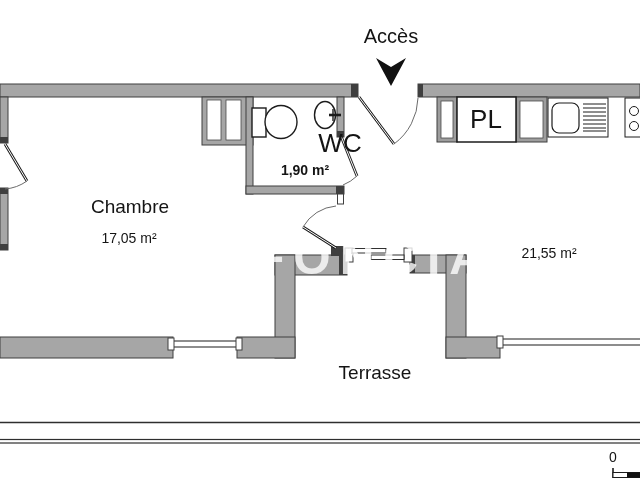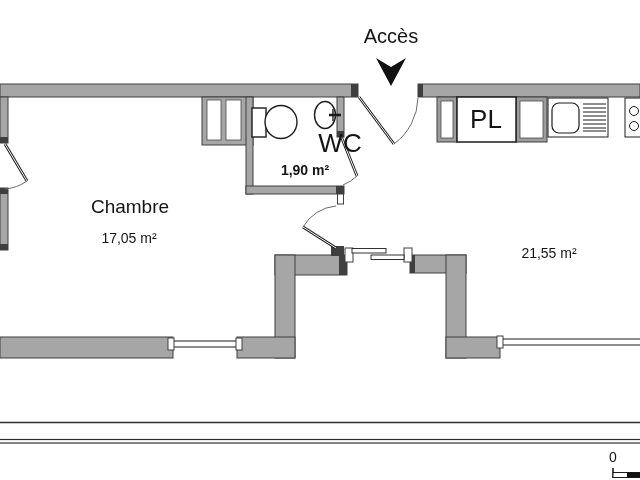--- a/index.html
+++ b/index.html
@@ -160,28 +160,30 @@
 
     <polygon points="376,58 391,67 406,58 391,86" fill="#111"></polygon>
 
     <g>
       <line x1="613" y1="468" x2="613" y2="478" stroke="var(--line)" stroke-width="1.6"></line>
       <rect x="613" y="472.5" width="29" height="5" fill="#fff" stroke="var(--line)" stroke-width="1"></rect>
       <rect x="627" y="472.5" width="15" height="5" fill="#111"></rect>
     </g>
   </svg>
 
+  <div id="watermark" style="left:374px;top:234px;">FONCIA</div>
 
   <div class="label" id="lbl-acces" style="left:391px;top:26px;">Accès</div>
 
   <div class="label room-name" style="left:130px;top:197px;">Chambre</div>
   <div class="label room-area" style="left:129px;top:231px;">17,05 m²</div>
 
   <div class="label big" style="left:304px;top:130px;margin-left:36px;">WC</div>
   <div class="label room-area" style="left:305px;top:163px;font-weight:bold;">1,90 m²</div>
 
   <div class="label room-area" style="left:549px;top:246px;">21,55 m²</div>
 
+  <div class="label room-name" style="left:375px;top:363px;">Terrasse</div>
 
   <div class="label big" style="left:486px;top:106px;">PL</div>
 
   <div class="label" id="lbl-zero" style="left:613px;top:450px;">0</div>
 </div>
 
 </body></html>

